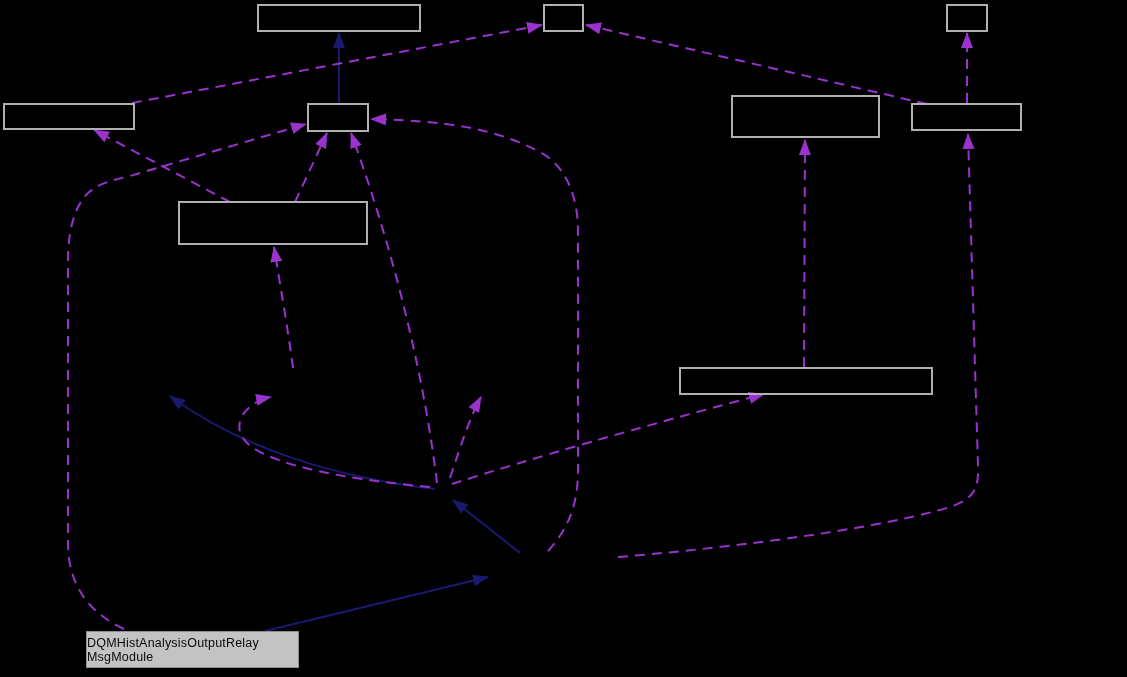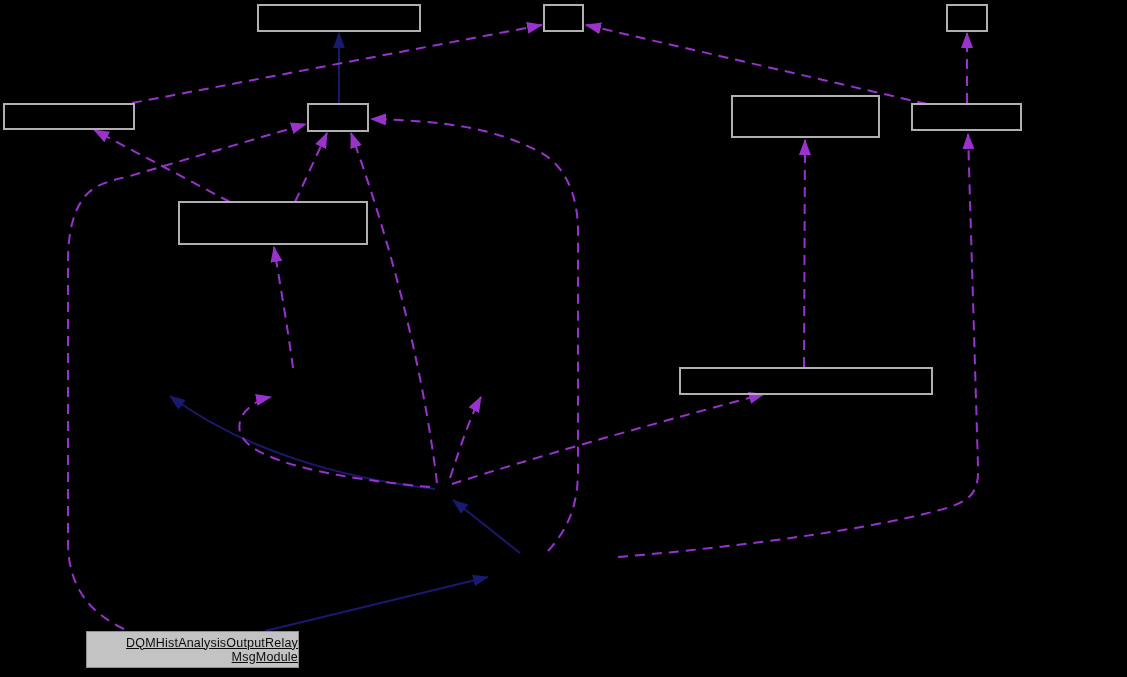--- a/index.html
+++ b/index.html
@@ -29,27 +29,26 @@
     stroke-width: 2px;
   }
   .edge-usage {
     stroke-dasharray: 10 7;
   }
   .main-node {
     position: absolute;
     box-sizing: border-box;
     display: flex;
     flex-direction: column;
-    align-items: flex-end;
+    align-items: flex-start;
     justify-content: center;
     text-align: center;
     font-size: 12.5px;
     line-height: 14px;
     letter-spacing: 0.2px;
-    text-decoration: underline;
   }
   .main-node span {
     display: block;
     white-space: nowrap;
   }
 </style>
 </head>
 <body>
 
 <div class="stage" style="background: rgb(0, 0, 0);">

